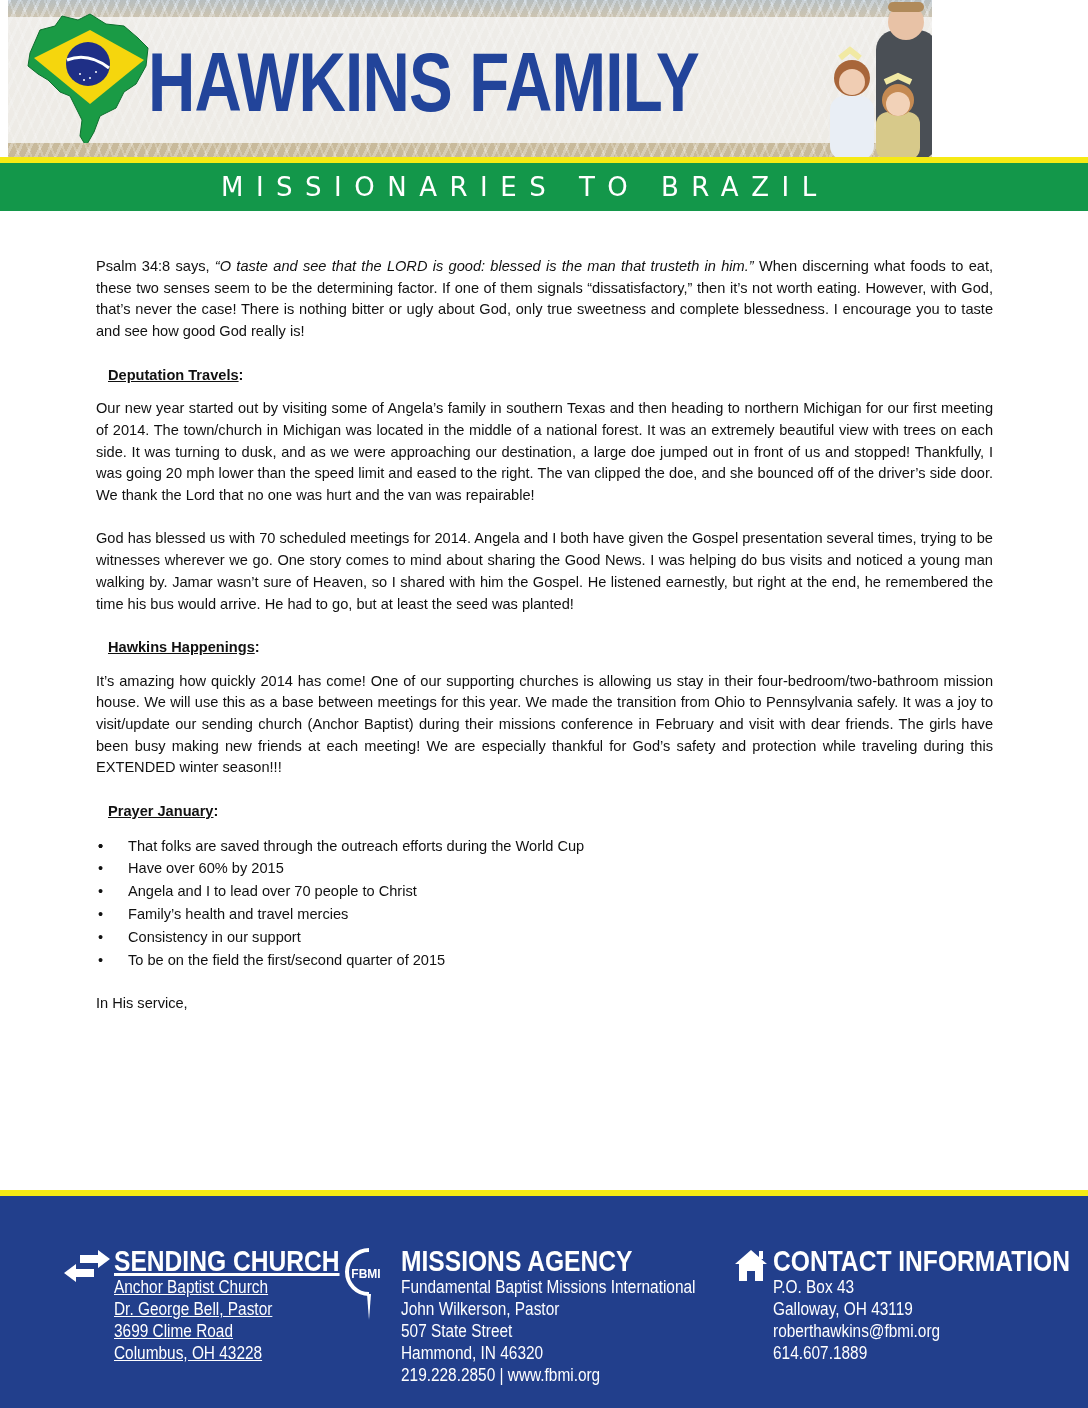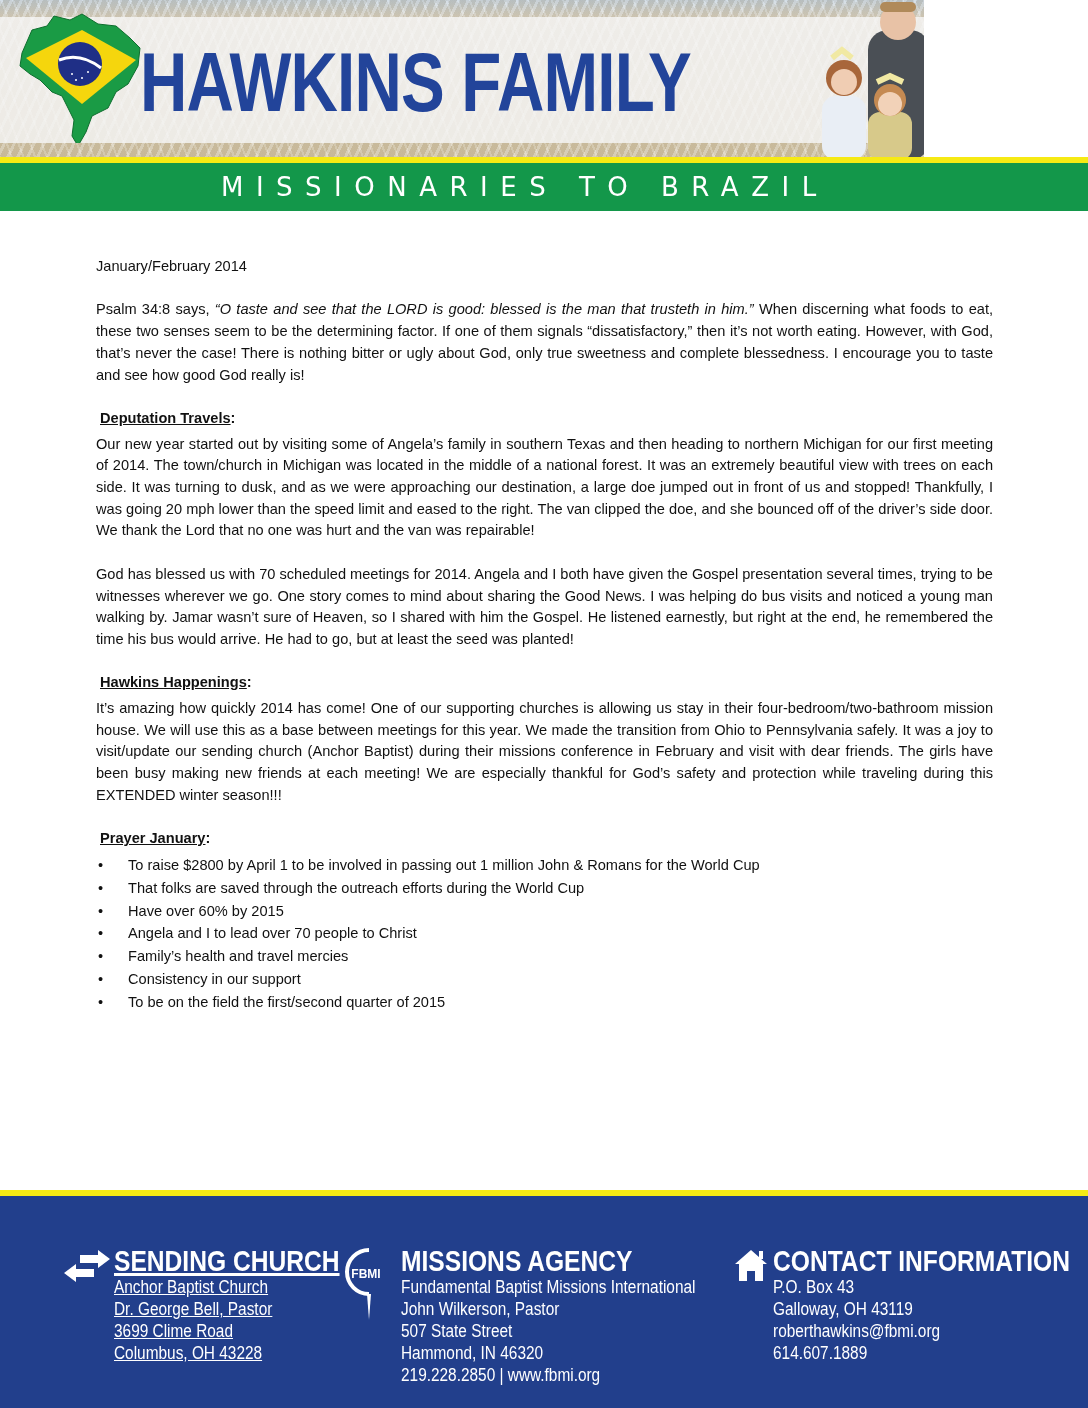--- a/index.html
+++ b/index.html
@@ -3,21 +3,21 @@
 <meta charset="utf-8">
 <style>
   html, body { margin: 0; padding: 0; }
   body {
     width: 1088px; height: 1408px; position: relative; overflow: hidden;
     background: #ffffff;
     font-family: "Liberation Sans", sans-serif;
   }
   
   .header {
-    position: absolute; left: 0; top: 0; width: 924px; height: 160px;
+    position: absolute; left: 8px; top: 0; width: 924px; height: 160px;
     background:
       linear-gradient(180deg, #b9c9d8 0%, #d9d2c2 12%, #cfc2a5 100%);
     overflow: hidden;
   }
   .header .wheat {
     position: absolute; inset: 0;
     background:
       repeating-linear-gradient(115deg, rgba(255,255,255,0.25) 0 3px, rgba(190,170,130,0.15) 3px 9px),
       repeating-linear-gradient(70deg, rgba(255,255,255,0.18) 0 2px, rgba(160,140,100,0.12) 2px 11px);
   }
@@ -50,21 +50,21 @@
     letter-spacing: 12.5px; line-height: 34px;
   }
   
   .letter {
     position: absolute; left: 96px; top: 256px; width: 897px;
     font-family: "Liberation Sans", sans-serif; font-size: 14.6px; line-height: 21.7px;
     color: #111111;
   }
   .letter p { margin: 0 0 21.7px 0; text-align: justify; }
   .letter .date { margin-bottom: 21.7px; }
-  .letter .heading { font-weight: bold; margin: 4px; }
+  .letter .heading { font-weight: bold; margin: 12px; }
   .letter .heading span.u { text-decoration: underline; }
   .letter em { font-style: italic; }
   ul.prayer { list-style: none; margin: 0 0 21.7px 0; padding: 0; }
   ul.prayer li { position: relative; padding-left: 32px; line-height: 22.8px; }
   ul.prayer li .bullet { position: absolute; left: 2px; top: 0; }
   .closing { margin-bottom: 21.7px !important; }
   
   .yellow-stripe-bottom {
     position: absolute; left: 0; top: 1190px; width: 1088px; height: 6px; background: #f6ea14;
   }
@@ -133,41 +133,41 @@
     <circle cx="234" cy="122" r="14" fill="#f3dccb"></circle>
     <path d="M220 106 L234 100 L248 106" stroke="#f1e9a3" stroke-width="6" fill="none"></path>
   </svg>
 </div>
 
 <div class="yellow-stripe-top"></div>
 <div class="green-bar"></div>
 <div class="subtitle">MISSIONARIES TO BRAZIL</div>
 
 <div class="letter">
-  <p class="date">January/February 2014</p>
   <p><span>Psalm 34:8 says, </span><em>“O taste and see that the LORD is good: blessed is the man that trusteth in him.”</em><span> When discerning what foods to eat, these two senses seem to be the determining factor. If one of them signals “dissatisfactory,” then it’s not worth eating. However, with God, that’s never the case! There is nothing bitter or ugly about God, only true sweetness and complete blessedness. I encourage you to taste and see how good God really is!</span></p>
 
   <p class="heading"><span class="u">Deputation Travels</span><span>:</span></p>
   <p>Our new year started out by visiting some of Angela’s family in southern Texas and then heading to northern Michigan for our first meeting of 2014. The town/church in Michigan was located in the middle of a national forest. It was an extremely beautiful view with trees on each side. It was turning to dusk, and as we were approaching our destination, a large doe jumped out in front of us and stopped! Thankfully, I was going 20 mph lower than the speed limit and eased to the right. The van clipped the doe, and she bounced off of the driver’s side door. We thank the Lord that no one was hurt and the van was repairable!</p>
   <p>God has blessed us with 70 scheduled meetings for 2014. Angela and I both have given the Gospel presentation several times, trying to be witnesses wherever we go. One story comes to mind about sharing the Good News. I was helping do bus visits and noticed a young man walking by. Jamar wasn’t sure of Heaven, so I shared with him the Gospel. He listened earnestly, but right at the end, he remembered the time his bus would arrive. He had to go, but at least the seed was planted!</p>
 
   <p class="heading"><span class="u">Hawkins Happenings</span><span>:</span></p>
   <p>It’s amazing how quickly 2014 has come! One of our supporting churches is allowing us stay in their four-bedroom/two-bathroom mission house. We will use this as a base between meetings for this year. We made the transition from Ohio to Pennsylvania safely. It was a joy to visit/update our sending church (Anchor Baptist) during their missions conference in February and visit with dear friends. The girls have been busy making new friends at each meeting! We are especially thankful for God’s safety and protection while traveling during this EXTENDED winter season!!!</p>
 
   <p class="heading"><span class="u">Prayer January</span><span>:</span></p>
   <ul class="prayer">
-    <li><span class="bullet">•</span><span>To raise $2800 by April 1 to be involved in passing out 1 million John &amp; Romans for the World Cup</span></li>
+    <li><span class="bullet">•</span></li>
     <li><span class="bullet">•</span><span>That folks are saved through the outreach efforts during the World Cup</span></li>
     <li><span class="bullet">•</span><span>Have over 60% by 2015</span></li>
     <li><span class="bullet">•</span><span>Angela and I to lead over 70 people to Christ</span></li>
     <li><span class="bullet">•</span><span>Family’s health and travel mercies</span></li>
     <li><span class="bullet">•</span><span>Consistency in our support</span></li>
     <li><span class="bullet">•</span><span>To be on the field the first/second quarter of 2015</span></li>
   </ul>
 
+  <p class="closing">In His service,</p>
 </div>
 
 <div class="yellow-stripe-bottom"></div>
 <div class="footer"></div>
 
 <svg class="ficon arrows-icon" viewBox="0 0 50 32">
   <path d="M48 9 L36 0 L36 5 L18 5 L18 13 L36 13 L36 18 Z" fill="#ffffff"></path>
   <path d="M2 23 L14 14 L14 19 L32 19 L32 27 L14 27 L14 32 Z" fill="#ffffff"></path>
 </svg>
 <div class="fcol col1">

